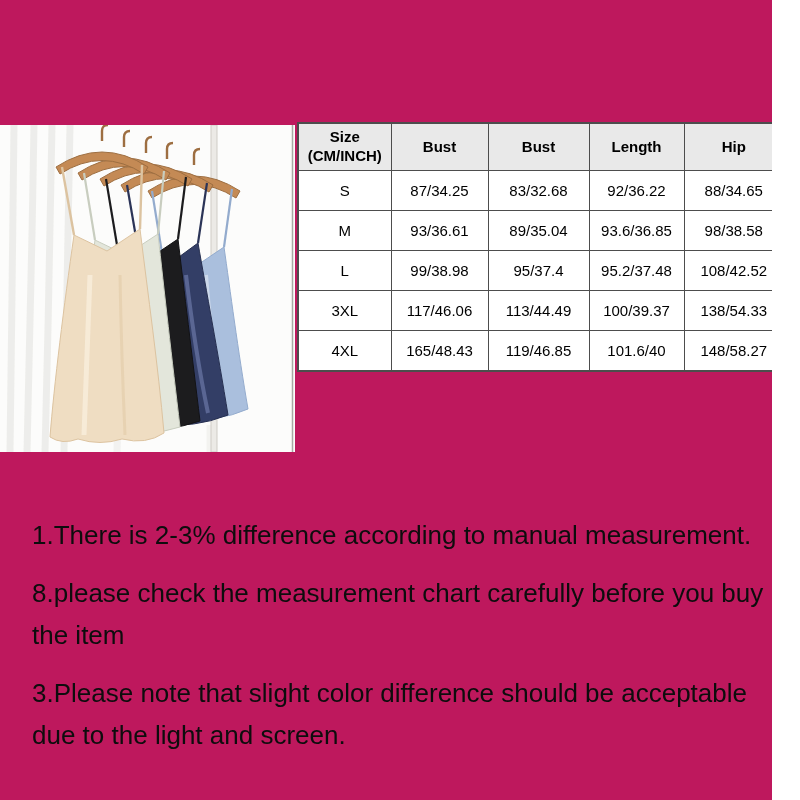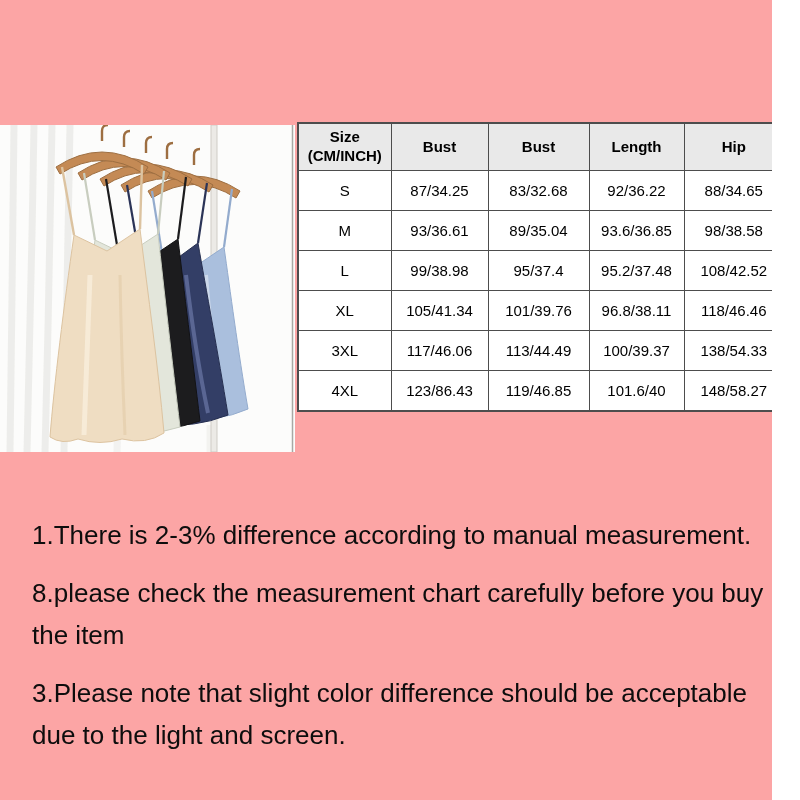--- a/index.html
+++ b/index.html
@@ -1,17 +1,17 @@
 <!DOCTYPE html>
 <html><head>
 <meta charset="utf-8">
 <style>
   html,body{margin:0;padding:0;background:#ffffff;}
   .canvas{
-    position:relative;width:772px;height:800px;background:#fca5a5;
+    position:relative;width:772px;height:800px;background:#be185d;
     font-family:"Liberation Sans",sans-serif;overflow:hidden;color:#000;
   }
   
   .photo{position:absolute;left:0;top:125px;width:295px;height:327px;}
   .photo svg{display:block;}
   
   table.size-chart{
     position:absolute;left:297px;top:122px;width:486px;
     border-collapse:collapse;table-layout:fixed;text-align:center;
     border:2px solid #4d4d4d;background:#ffffff;
@@ -143,36 +143,29 @@
         <td>98/38.58</td>
       </tr>
       <tr>
         <td>L</td>
         <td>99/38.98</td>
         <td>95/37.4</td>
         <td>95.2/37.48</td>
         <td>108/42.52</td>
       </tr>
       <tr>
-        <td>XL</td>
-        <td>105/41.34</td>
-        <td>101/39.76</td>
-        <td>96.8/38.11</td>
-        <td>118/46.46</td>
-      </tr>
-      <tr>
         <td>3XL</td>
         <td>117/46.06</td>
         <td>113/44.49</td>
         <td>100/39.37</td>
         <td>138/54.33</td>
       </tr>
       <tr>
         <td>4XL</td>
-        <td>123/86.43</td>
+        <td>165/48.43</td>
         <td>119/46.85</td>
         <td>101.6/40</td>
         <td>148/58.27</td>
       </tr>
     </tbody>
   </table>
 
   <div class="notes">
     <p>1.There is 2-3% difference according to manual measurement.</p>
     <p>8.please check the measurement chart carefully before you buy the item</p>

